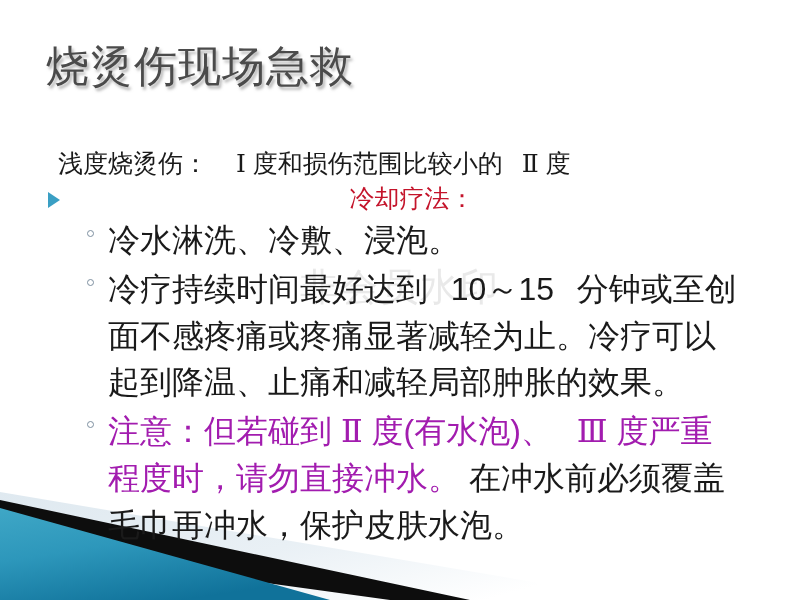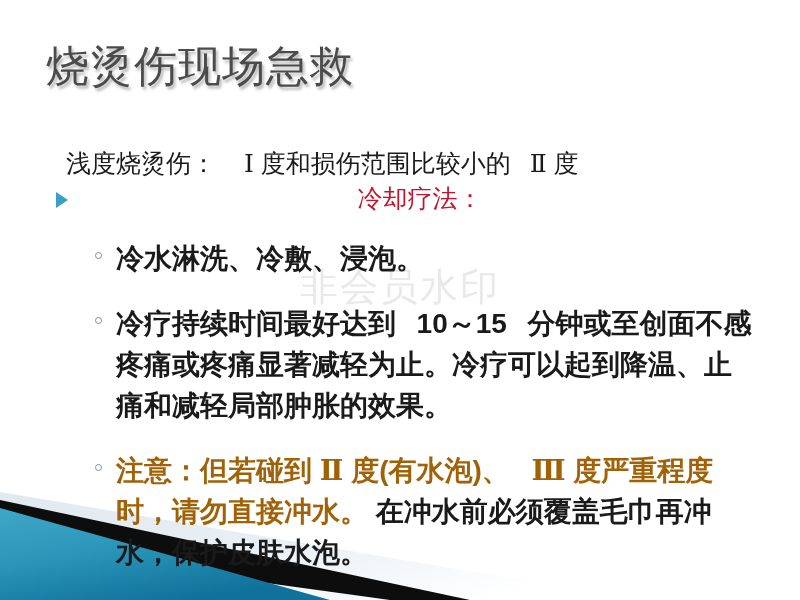--- a/index.html
+++ b/index.html
@@ -44,21 +44,20 @@
     z-index: 3;
   }
 
   
   .body-block {
     position: absolute;
     left: 0;
     top: 146px;
     width: 752px;
     z-index: 3;
-    padding-left: 8px;
   }
 
   .lead-line {
     margin-left: 58px;
     font-size: 25px;
     color: #1a1a1a;
     line-height: 1.38;
     white-space: nowrap;
     font-family: "Liberation Sans", "DejaVu Sans", sans-serif;
   }
@@ -85,39 +84,38 @@
     height: 0;
     border-top: 8px solid transparent;
     border-bottom: 8px solid transparent;
     border-left: 12px solid #3a9fc4;
   }
 
   
   .lvl2 {
     position: relative;
     margin-left: 86px;
-    margin-top: 24px;
+    margin-top: 2px;
     padding-left: 22px;
-    font-size: 28px;
+    font-size: 32px;
     line-height: 1.46;
     color: #1a1a1a;
     max-width: 636px;
-    font-weight: bold;
   }
   .lvl2 .circ {
     position: absolute;
     left: 1px;
     top: 13px;
     width: 7px;
     height: 7px;
     border: 1.6px solid #7d8fa0;
     border-radius: 50%;
     box-sizing: border-box;
   }
-  .red { color: #a16207; }
+  .red { color: #a21caf; }
   .num { font-family: "Liberation Sans", "DejaVu Sans", sans-serif; }
 
   
   .deco {
     position: absolute;
     left: 0;
     bottom: 0;
     width: 800px;
     height: 130px;
     z-index: 2;

